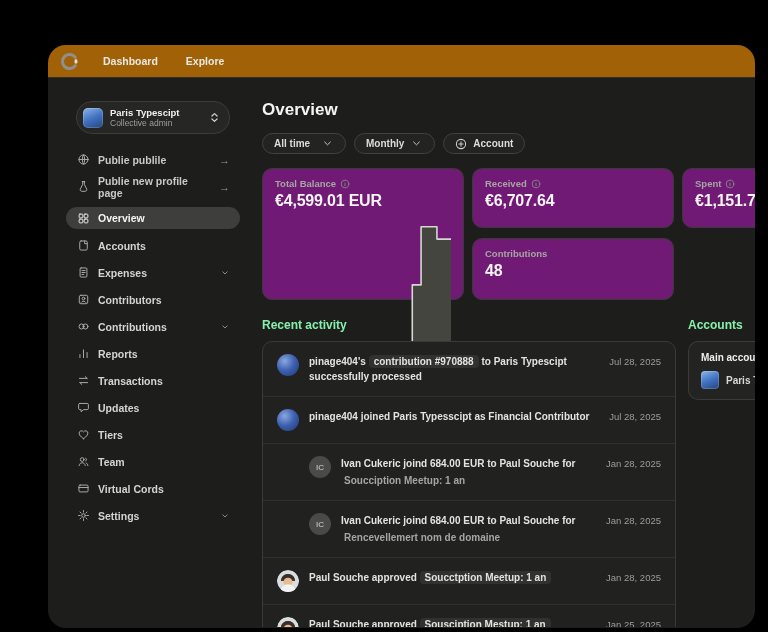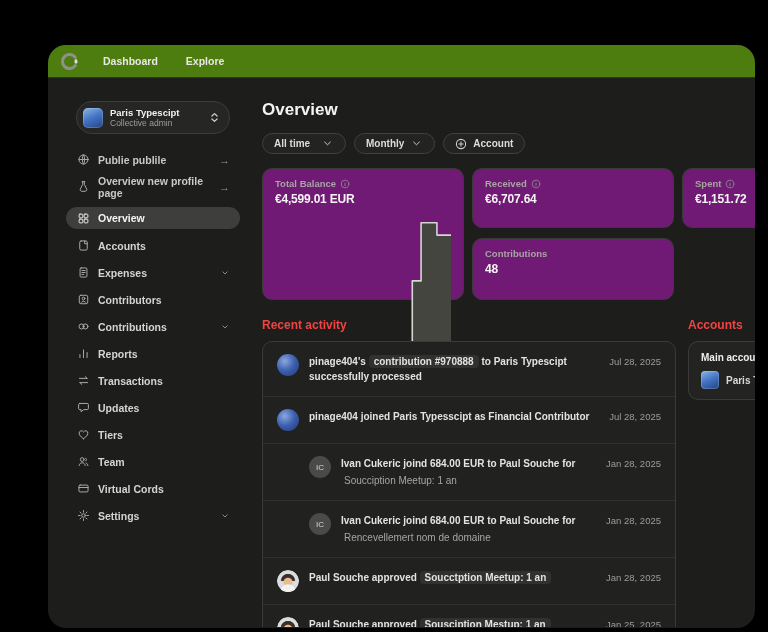--- a/index.html
+++ b/index.html
@@ -3,21 +3,21 @@
 <meta charset="utf-8">
 <style>
   * { box-sizing: border-box; margin: 0; padding: 0; }
   html, body { width: 768px; height: 632px; background: #000; overflow: hidden;
     font-family: "Liberation Sans", sans-serif; }
 
   .window { position: absolute; left: 48px; top: 45px; width: 707px; height: 583px;
     background: #1d1d1c; border-radius: 18px; overflow: hidden; }
 
   
-  .topnav { height: 33px; background: #4d7c0f; border-bottom: 1px solid #2f2f2e;
+  .topnav { height: 33px; background: #a16207; border-bottom: 1px solid #2f2f2e;
     display: flex; align-items: center; padding: 0 10px; }
   .logo { width: 19px; height: 19px; margin: 0 10px 0 2px; display: inline-flex; cursor: pointer; }
   .nav-item { font-size: 10.5px; font-weight: 700; color: #e8e8e5; background: none;
     border: none; padding: 6px 14px; font-family: inherit; cursor: pointer; }
 
   .app-body { display: flex; height: calc(100% - 34px); }
 
   
   .sidebar { flex: 0 0 200px; width: 200px; padding: 23px 18px 0 28px; }
   .profile-pill { display: flex; align-items: center; gap: 7px; border: 1px solid #3c3c3a;
@@ -63,40 +63,40 @@
   .stats { display: grid; grid-template-columns: 202px 202px 1fr;
     grid-template-rows: 60px 62px; gap: 10px 8px; }
   .card { background: #701a75; border: 1px solid #3a3a38; border-radius: 10px;
     padding: 9px 12px; min-width: 0; }
   .card.balance { grid-row: 1 / 3; display: flex; flex-direction: column; }
   .card.spent { margin-right: -3px; border-top-right-radius: 0; border-bottom-right-radius: 0; }
   .card-label { font-size: 9.5px; color: #a6a6a3; font-weight: 600; display: flex;
     align-items: center; gap: 4px; white-space: nowrap; }
   .card-label .mini { display: inline-flex; color: #8f8f8c; }
   .card-label .mini svg { width: 10px; height: 10px; stroke-width: 1; }
-  .card-value { font-size: 12px; font-weight: 700; color: #f4f4f2; margin-top: 3px;
+  .card-value { font-size: 16px; font-weight: 700; color: #f4f4f2; margin-top: 3px;
     letter-spacing: -0.2px; white-space: nowrap; }
   .spark { flex: 1; margin-top: 8px; }
   .spark svg { width: 100%; height: 100%; display: block; }
 
   .bottom { display: flex; gap: 12px; margin-top: 18px; }
   .activity-col { flex: none; width: 414px; min-width: 0; }
-  .section-title { font-size: 12px; font-weight: 700; color: #ef4444; margin-bottom: 9px; }
+  .section-title { font-size: 12px; font-weight: 700; color: #86efac; margin-bottom: 9px; }
   .activity-box { border: 1px solid #3a3a38; background: #212120; border-radius: 10px; }
   .activity-row { display: flex; gap: 10px; padding: 12px 14px; align-items: flex-start;
     border-bottom: 1px solid #30302f; cursor: pointer; }
   .activity-row:last-child { border-bottom: none; }
   .avatar { width: 22px; height: 22px; border-radius: 50%; flex: none; overflow: hidden;
     display: flex; align-items: center; justify-content: center; }
   .avatar.orb { background: radial-gradient(circle at 35% 32%, #89a7e0 0%, #3c5fae 48%, #1e3a75 100%); }
   .avatar.initials { background: #4a4a48; color: #d8d8d5; font-size: 8px; font-weight: 400; margin-left: 32px; }
   .activity-text { flex: 1; min-width: 0; font-size: 10px; font-weight: 600; color: #e2e2df;
     line-height: 15px; }
   .chip-inline { background: #31312f; border-radius: 4px; padding: 1px 5px; white-space: nowrap; }
-  .muted-line { display: block; color: #a5a5a2; font-weight: 400; margin-top: 2px; padding-left: 3px; }
+  .muted-line { display: block; color: #a5a5a2; font-weight: 700; margin-top: 2px; padding-left: 3px; }
   .activity-date { flex: none; font-size: 9.5px; color: #9c9c99; margin-left: 6px; margin-top: 2px;
     white-space: nowrap; }
 
   .accounts-col { flex: 1; min-width: 0; }
   .accounts-box { border: 1px solid #3a3a38; border-right: none; background: #232322;
     border-radius: 10px 0 0 10px; padding: 10px 0 10px 12px; margin-right: -3px; overflow: hidden; }
   .main-account-label { font-size: 10px; font-weight: 700; color: #eeeeec; white-space: nowrap; }
   .account-row { display: flex; align-items: center; gap: 7px; margin-top: 8px; cursor: pointer; }
   .account-row .avatar-thumb { width: 18px; height: 18px; border-radius: 4px; }
   .account-name { font-size: 10px; font-weight: 600; color: #d8d8d5; white-space: nowrap; }
@@ -141,21 +141,21 @@
             </span>
             <span>Publie publile</span>
             <span class="arrow">→</span>
           </div>
           <div class="quick-link">
             <span class="icn">
               <svg viewBox="0 0 16 16">
                 <path d="M6.4 2h3.2M7 2v3.4L4.1 11a2 2 0 0 0 1.8 2.9h4.2a2 2 0 0 0 1.8-2.9L9 5.4V2"></path>
               </svg>
             </span>
-            <span>Overview new profile page</span>
+            <span>Publie new profile page</span>
             <span class="arrow">→</span>
           </div>
         </div>
       <nav class="nav-list" id="side-items">
           <div class="side-item active">
             <span class="icn">
               <svg viewBox="0 0 16 16">
                 <rect x="2.6" y="2.6" width="4.6" height="4.6" rx="1"></rect>
                 <rect x="8.8" y="2.6" width="4.6" height="4.6" rx="1"></rect>
                 <rect x="2.6" y="8.8" width="4.6" height="4.6" rx="1"></rect>

